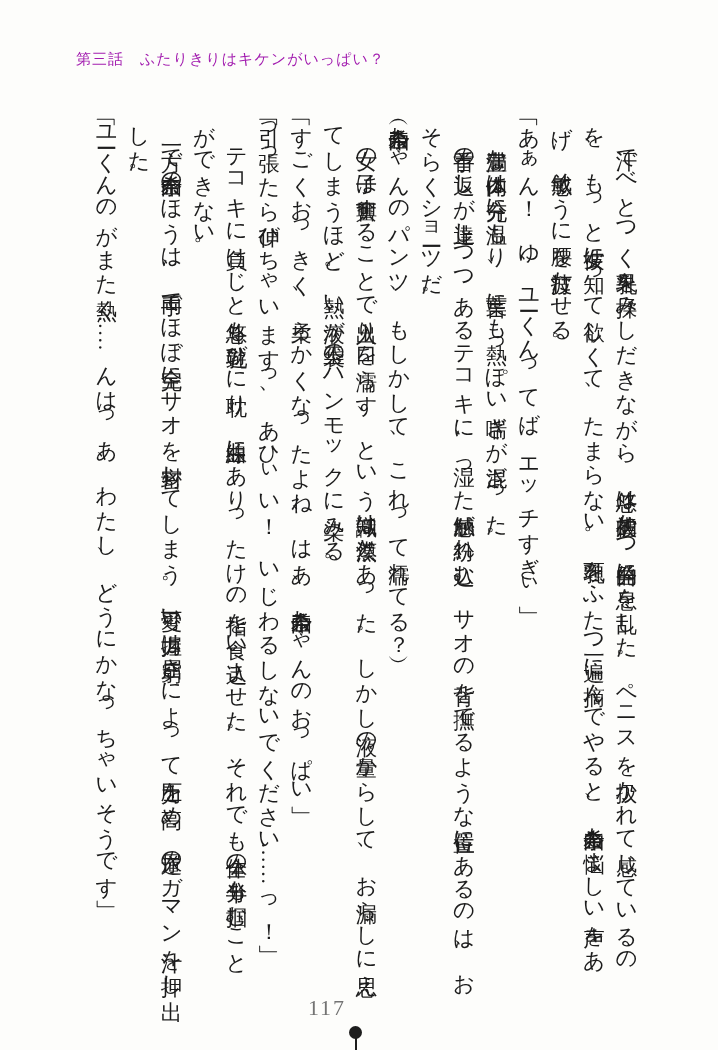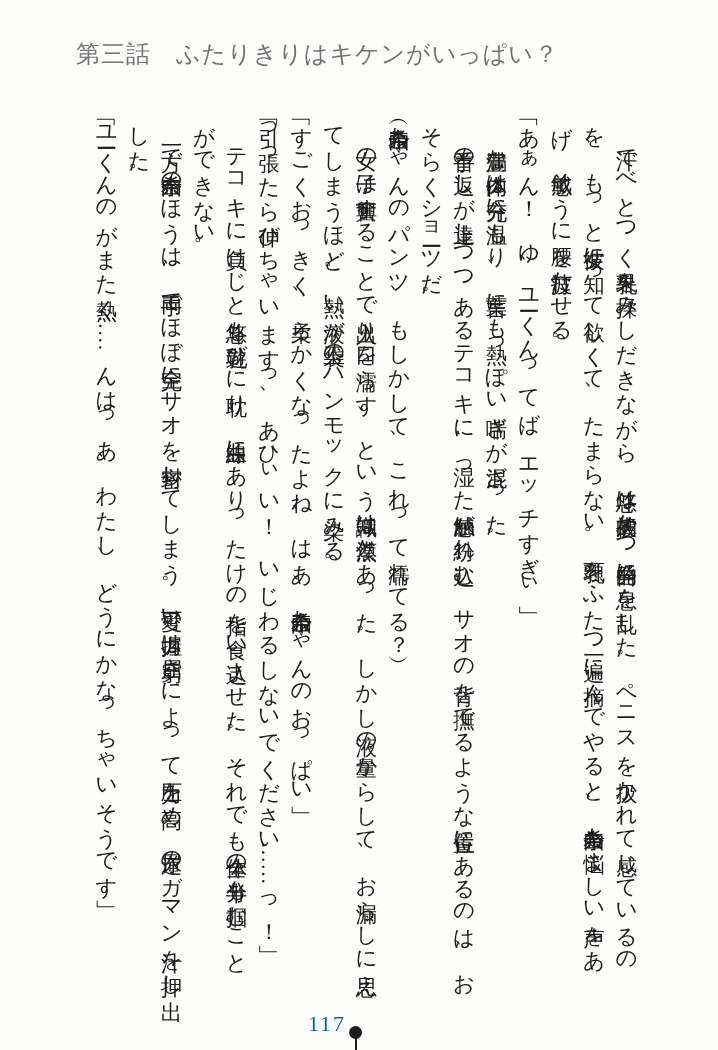--- a/index.html
+++ b/index.html
@@ -12,25 +12,25 @@
     position: relative;
     width: 718px;
     height: 1050px;
     margin: 0 auto;
     background: #fdfdfb;
     color: #1b1b1b;
     overflow: hidden;
   }
   .chapter-header {
     position: absolute;
-    top: 38px;
+    top: 50px;
     left: 76px;
-    font-size: 24px;
+    font-size: 15px;
     letter-spacing: 1px;
-    color: #737373;
+    color: #a21caf;
     white-space: nowrap;
   }
   .body-text {
     position: absolute;
     top: 112px;
     right: 76px;
     width: 558px;
     height: 872px;
     writing-mode: vertical-rl;
     -webkit-writing-mode: vertical-rl;
@@ -47,22 +47,21 @@
     text-indent: 1em;
   }
   .page-number {
     position: absolute;
     top: 995px;
     left: 0;
     width: 654px;
     text-align: center;
     font-size: 22px;
     letter-spacing: 2px;
-    color: #0369a1;
-    margin-top: 16px;
+    color: #737373;
   }
   .click-marker {
     position: absolute;
     left: 349px;
     top: 1026px;
     width: 13px;
     height: 24px;
   }
   .click-marker .dot {
     position: absolute;

